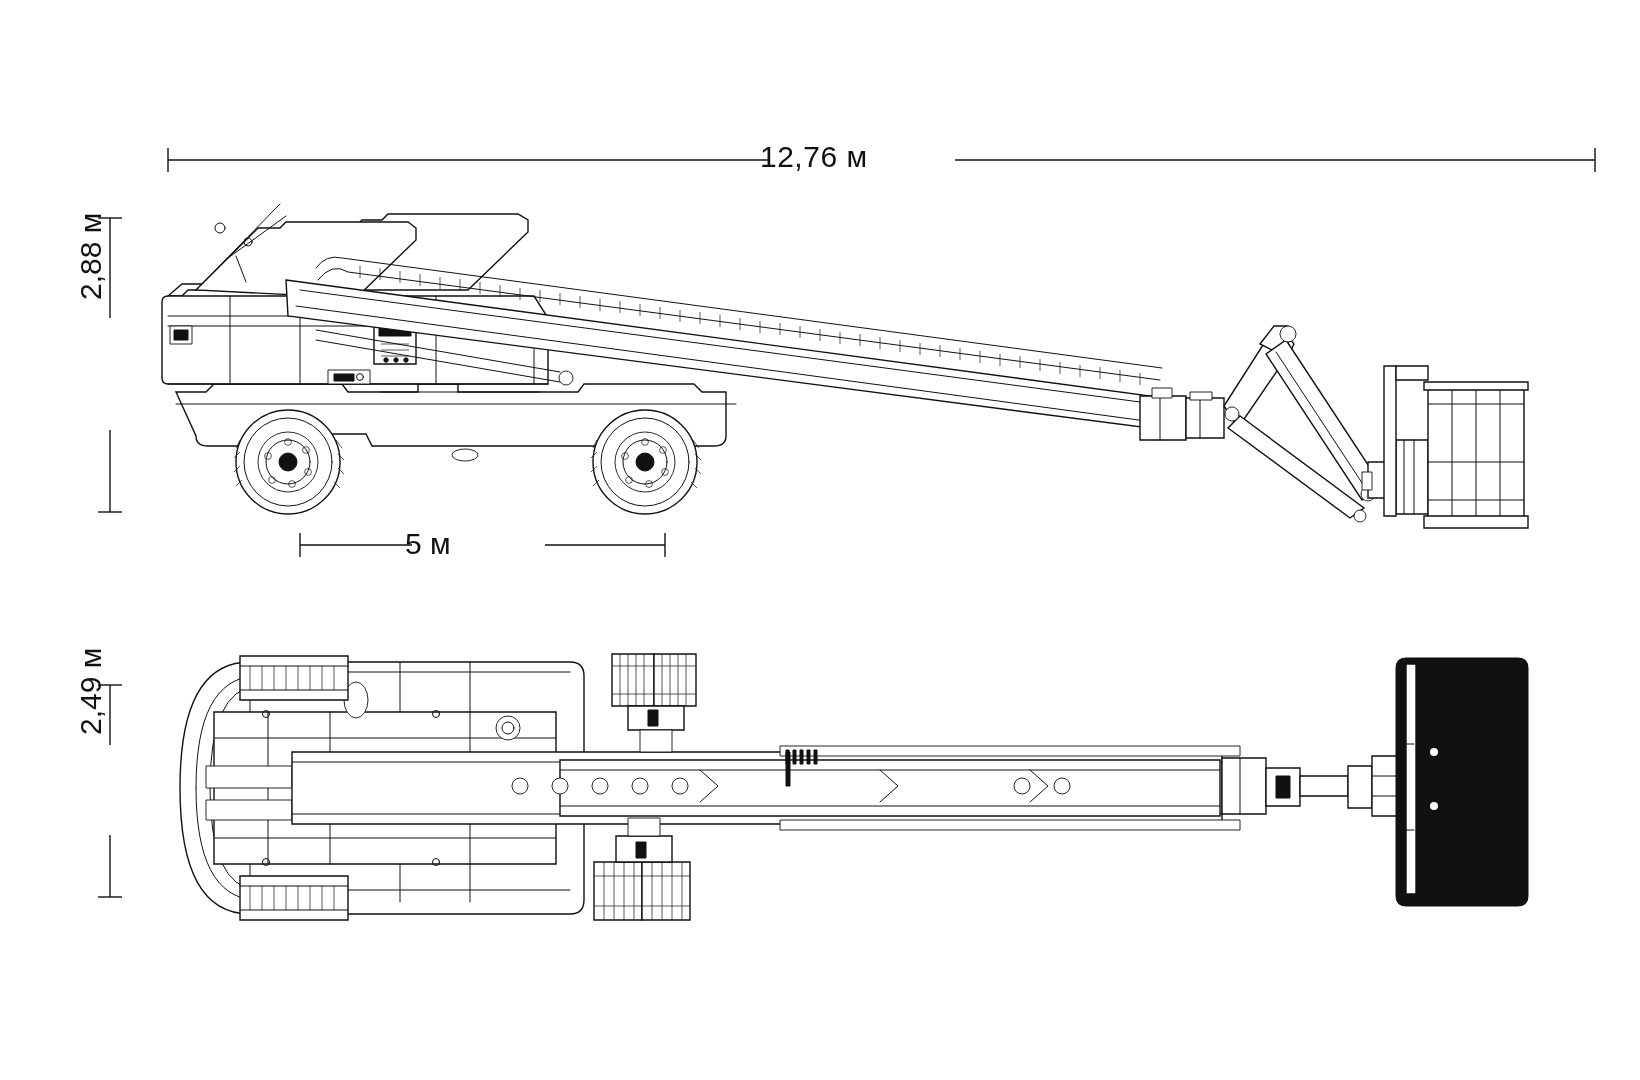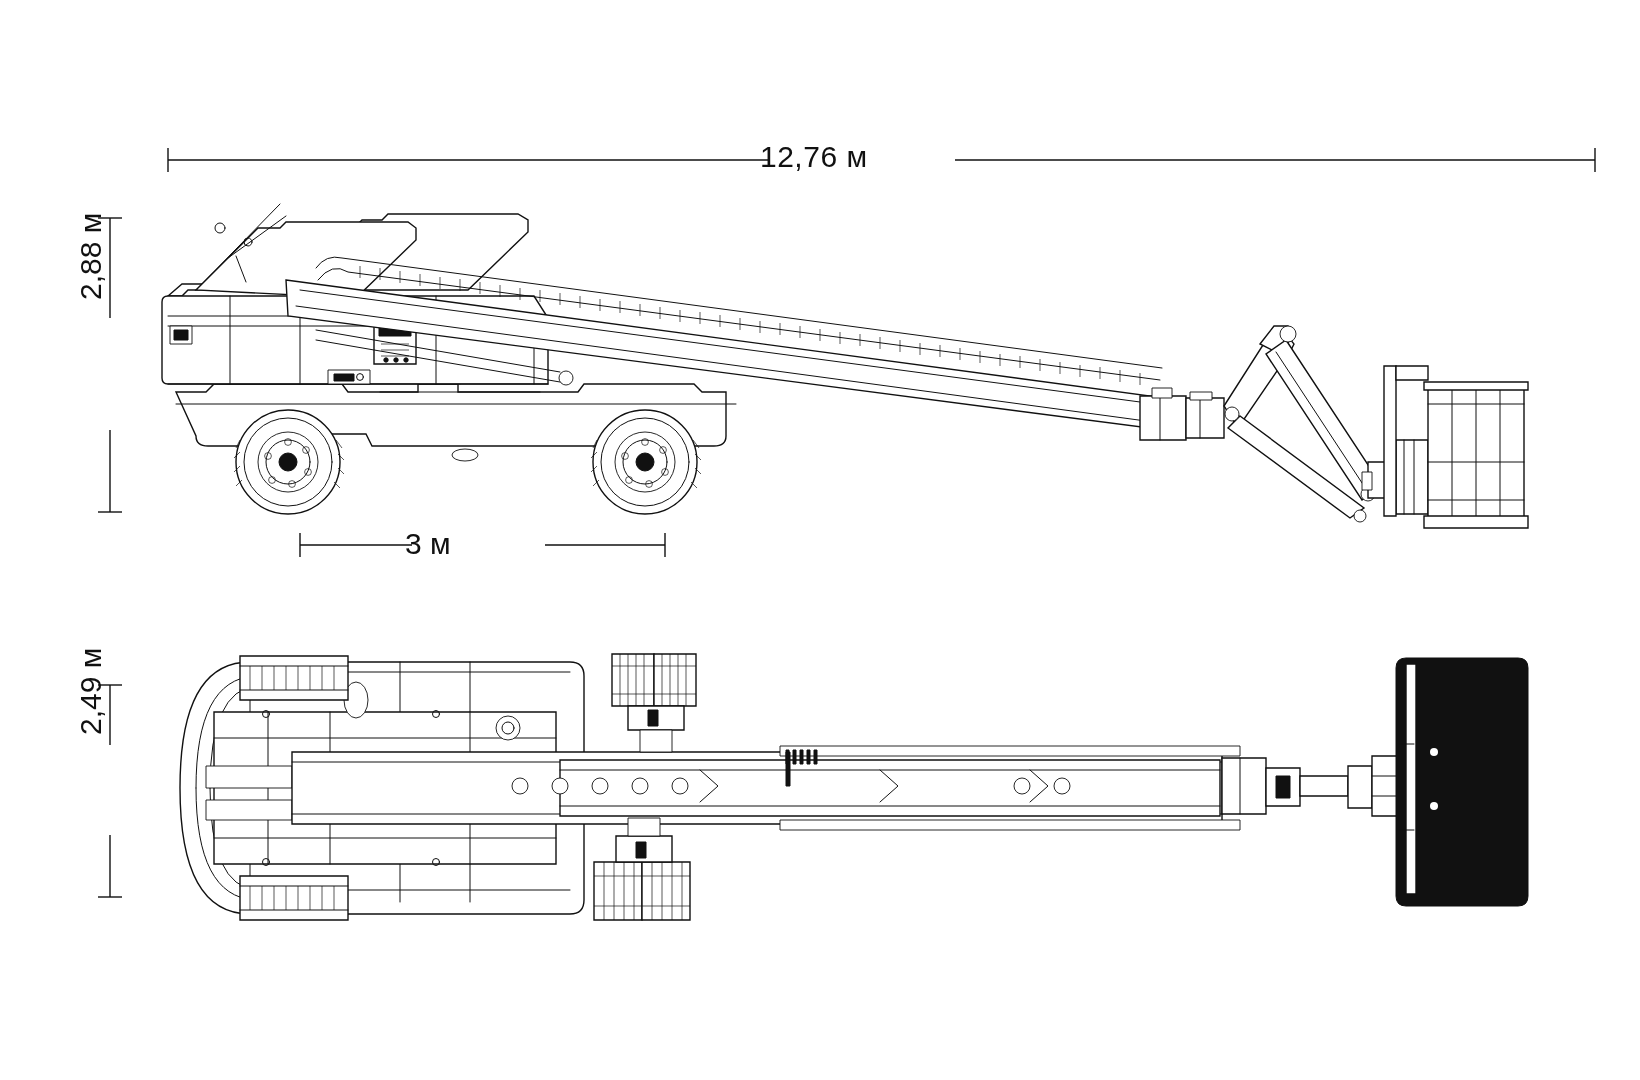--- a/index.html
+++ b/index.html
@@ -339,16 +339,16 @@
         </g>
         <path class="fill-white" d="M616 836 h56 v26 h-56 z"></path>
         <path class="fill-white-thin" d="M628 818 h32 v18 h-32 z"></path>
         <path class="fill-dark" d="M636 842 h10 v16 h-10 z"></path>
       </g>
     </g>
   </svg>
 
   <div class="dim-label" id="len-label">12,76 м</div>
   <div class="dim-label" id="height-label">2,88 м</div>
-  <div class="dim-label" id="wheelbase-label">3 м</div>
+  <div class="dim-label" id="wheelbase-label">5 м</div>
   <div class="dim-label" id="width-label">2,49 м</div>
 
 </div>
 
 </body></html>

